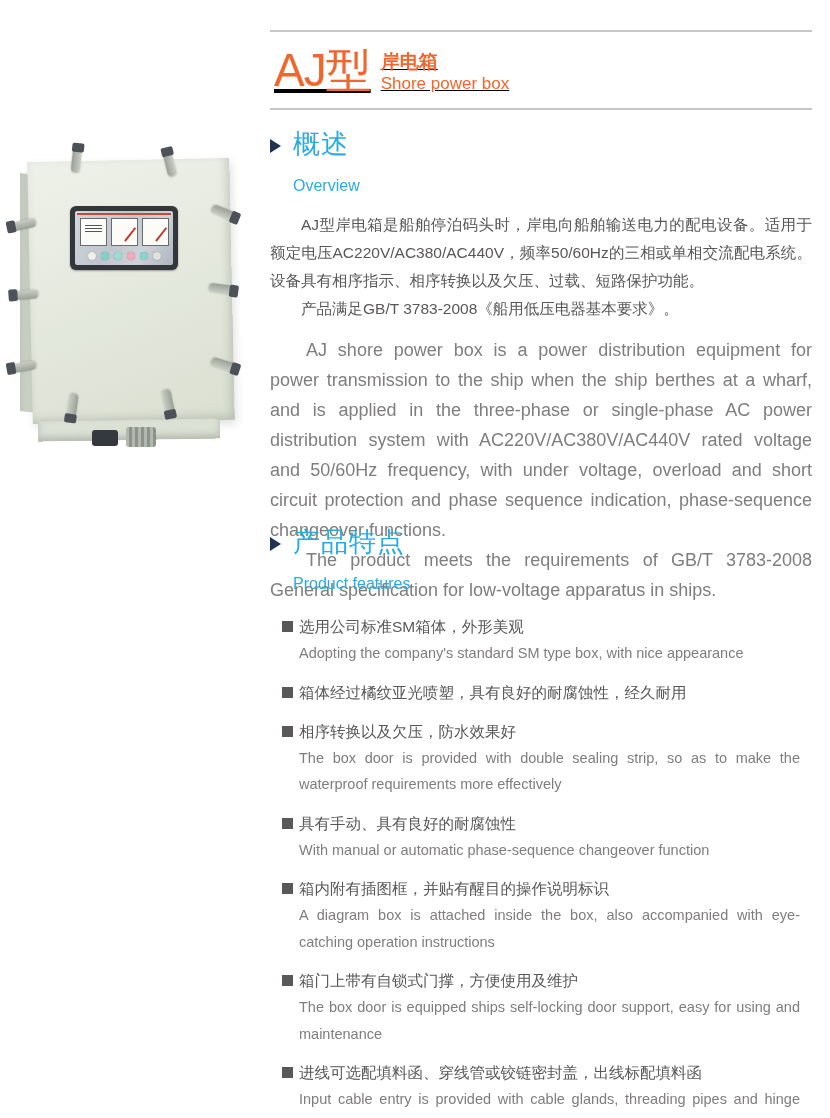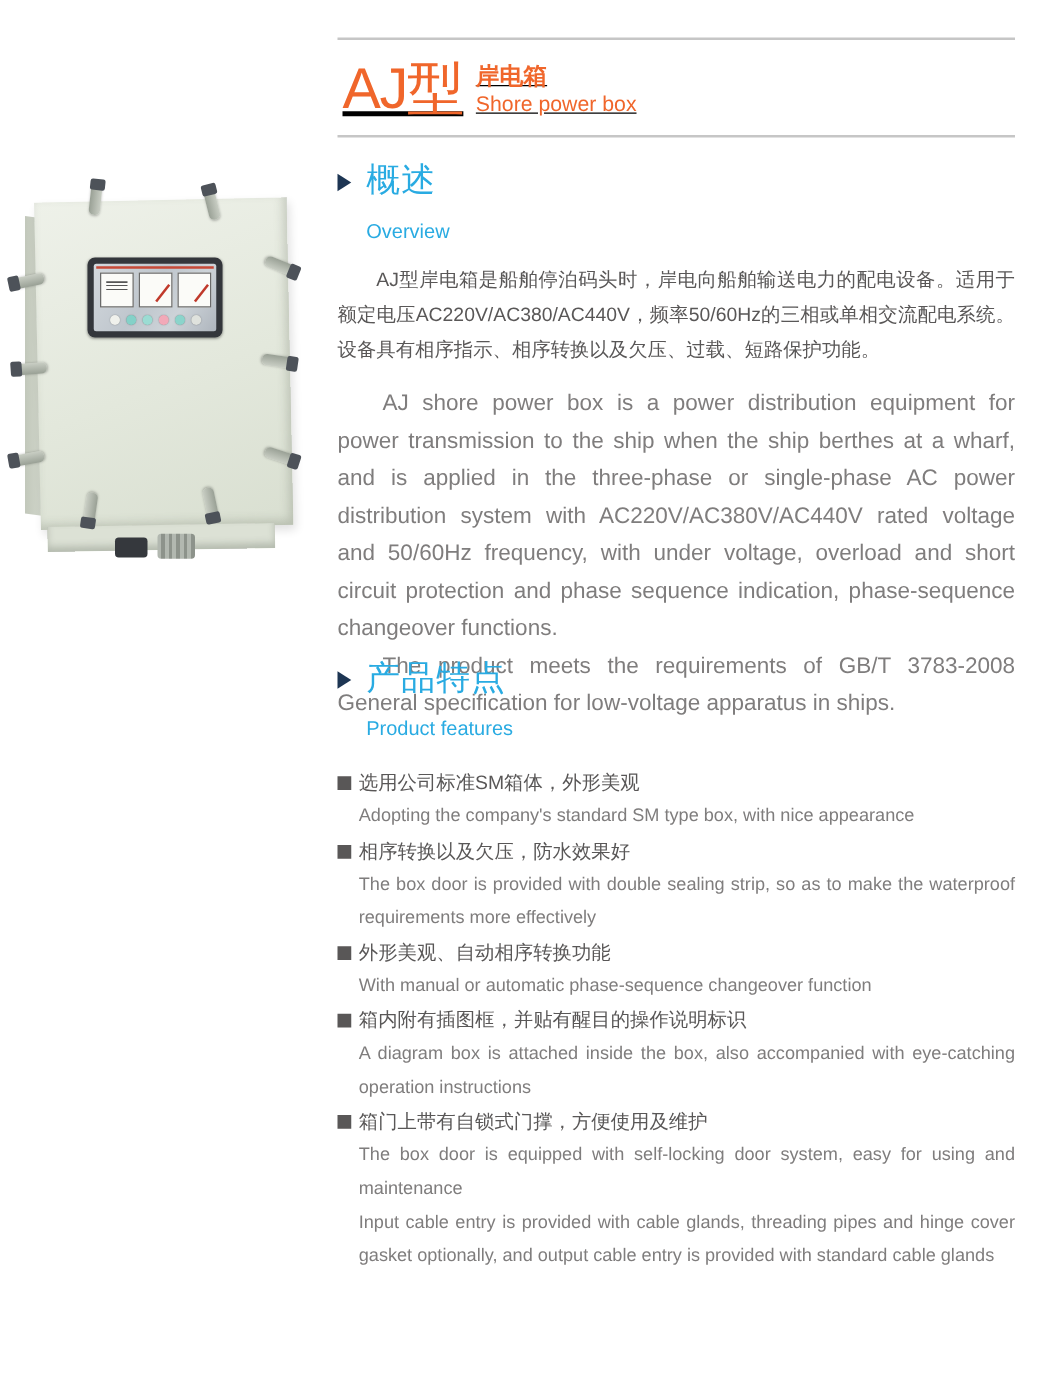--- a/index.html
+++ b/index.html
@@ -28,21 +28,21 @@
   
   .overview{position:absolute;left:270px;top:130px;width:542px;}
   .p-zh{font-size:15.5px;line-height:28px;color:#595757;margin:0;text-align:justify;text-indent:2em;}
   .p-zh.first{margin-top:16px;}
   .p-en{font-size:18px;line-height:30px;color:#7f7d7d;margin:0;text-align:justify;text-indent:2em;}
   .p-en.first{margin-top:12px;}
 
   
   .features{position:absolute;left:270px;top:528px;width:542px;}
   .features .sec-head{margin-bottom:20px;}
-  .feature{margin:0;}
+  .feature{margin:12px;}
   .f-zh{display:flex;align-items:flex-start;font-size:15.5px;line-height:27px;color:#595757;}
   .sq{flex:none;width:11px;height:11px;background:#595757;margin:8px 6px 0 0;}
   .f-en{font-size:14.5px;line-height:26.5px;color:#7f7d7d;margin:0 0 1px 0;padding-left:17px;text-align:justify;}
 
   
   .photo{position:absolute;left:12px;top:148px;width:252px;height:300px;margin:0;}
   .photo *{position:absolute;}
   .box-side{left:8px;top:26px;width:18px;height:238px;background:linear-gradient(90deg,#c2c8bb,#d6dbd0);transform:skewY(7deg);}
   .box-body{left:18px;top:12px;width:202px;height:262px;background:linear-gradient(160deg,#eef1e9 0%,#e3e8dc 55%,#d9dfd1 100%);
             transform:rotate(-1.2deg);box-shadow:inset -3px -4px 8px rgba(90,100,85,.25), 2px 4px 8px rgba(0,0,0,.12);}
@@ -134,20 +134,21 @@
 
   <section class="overview">
     <div class="sec-head">
       <span class="tri"></span>
       <div>
         <h2 class="sec-title">概述</h2>
         <div class="sec-sub">Overview</div>
       </div>
     </div>
     <p class="p-zh first">AJ型岸电箱是船舶停泊码头时，岸电向船舶输送电力的配电设备。适用于额定电压AC220V/AC380/AC440V，频率50/60Hz的三相或单相交流配电系统。设备具有相序指示、相序转换以及欠压、过载、短路保护功能。</p>
+    <p class="p-zh">产品满足GB/T 3783-2008《船用低压电器基本要求》。</p>
     <p class="p-en first">AJ shore power box is a power distribution equipment for power transmission to the ship when the ship berthes at a wharf, and is applied in the three-phase or single-phase AC power distribution system with AC220V/AC380V/AC440V rated voltage and 50/60Hz frequency, with under voltage, overload and short circuit protection and phase sequence indication, phase-sequence changeover functions.</p>
     <p class="p-en">The product meets the requirements of GB/T 3783-2008 General specification for low-voltage apparatus in ships.</p>
   </section>
 
   <section class="features">
     <div class="sec-head">
       <span class="tri"></span>
       <div>
         <h2 class="sec-title">产品特点</h2>
         <div class="sec-sub">Product features</div>
@@ -155,47 +156,55 @@
     </div>
 
     <div class="feature">
       <div class="f-zh">
           <span class="sq"></span>
           <span>选用公司标准SM箱体，外形美观</span>
         </div>
       <p class="f-en">Adopting the company's standard SM type box, with nice appearance</p>
     </div>
     <div class="feature">
+      <div class="f-zh">
+          <span class="sq"></span>
+          <span>箱体经过橘纹亚光喷塑，具有良好的耐腐蚀性，经久耐用</span>
+        </div>
     </div>
     <div class="feature">
       <div class="f-zh">
           <span class="sq"></span>
           <span>相序转换以及欠压，防水效果好</span>
         </div>
       <p class="f-en">The box door is provided with double sealing strip, so as to make the waterproof requirements more effectively</p>
     </div>
     <div class="feature">
       <div class="f-zh">
           <span class="sq"></span>
-          <span>外形美观、自动相序转换功能</span>
+          <span>具有手动、具有良好的耐腐蚀性</span>
         </div>
       <p class="f-en">With manual or automatic phase-sequence changeover function</p>
     </div>
     <div class="feature">
       <div class="f-zh">
           <span class="sq"></span>
           <span>箱内附有插图框，并贴有醒目的操作说明标识</span>
         </div>
       <p class="f-en">A diagram box is attached inside the box, also accompanied with eye-catching operation instructions</p>
     </div>
     <div class="feature">
       <div class="f-zh">
           <span class="sq"></span>
           <span>箱门上带有自锁式门撑，方便使用及维护</span>
         </div>
-      <p class="f-en">The box door is equipped with self-locking door system, easy for using and maintenance</p>
-    </div>
-    <div class="feature">
+      <p class="f-en">The box door is equipped ships self-locking door support, easy for using and maintenance</p>
+    </div>
+    <div class="feature">
+      <div class="f-zh">
+          <span class="sq"></span>
+          <span>进线可选配填料函、穿线管或铰链密封盖，出线标配填料函</span>
+        </div>
       <p class="f-en">Input cable entry is provided with cable glands, threading pipes and hinge cover gasket optionally, and output cable entry is provided with standard cable glands</p>
     </div>
   </section>
 
 </div>
 
 </body></html>

